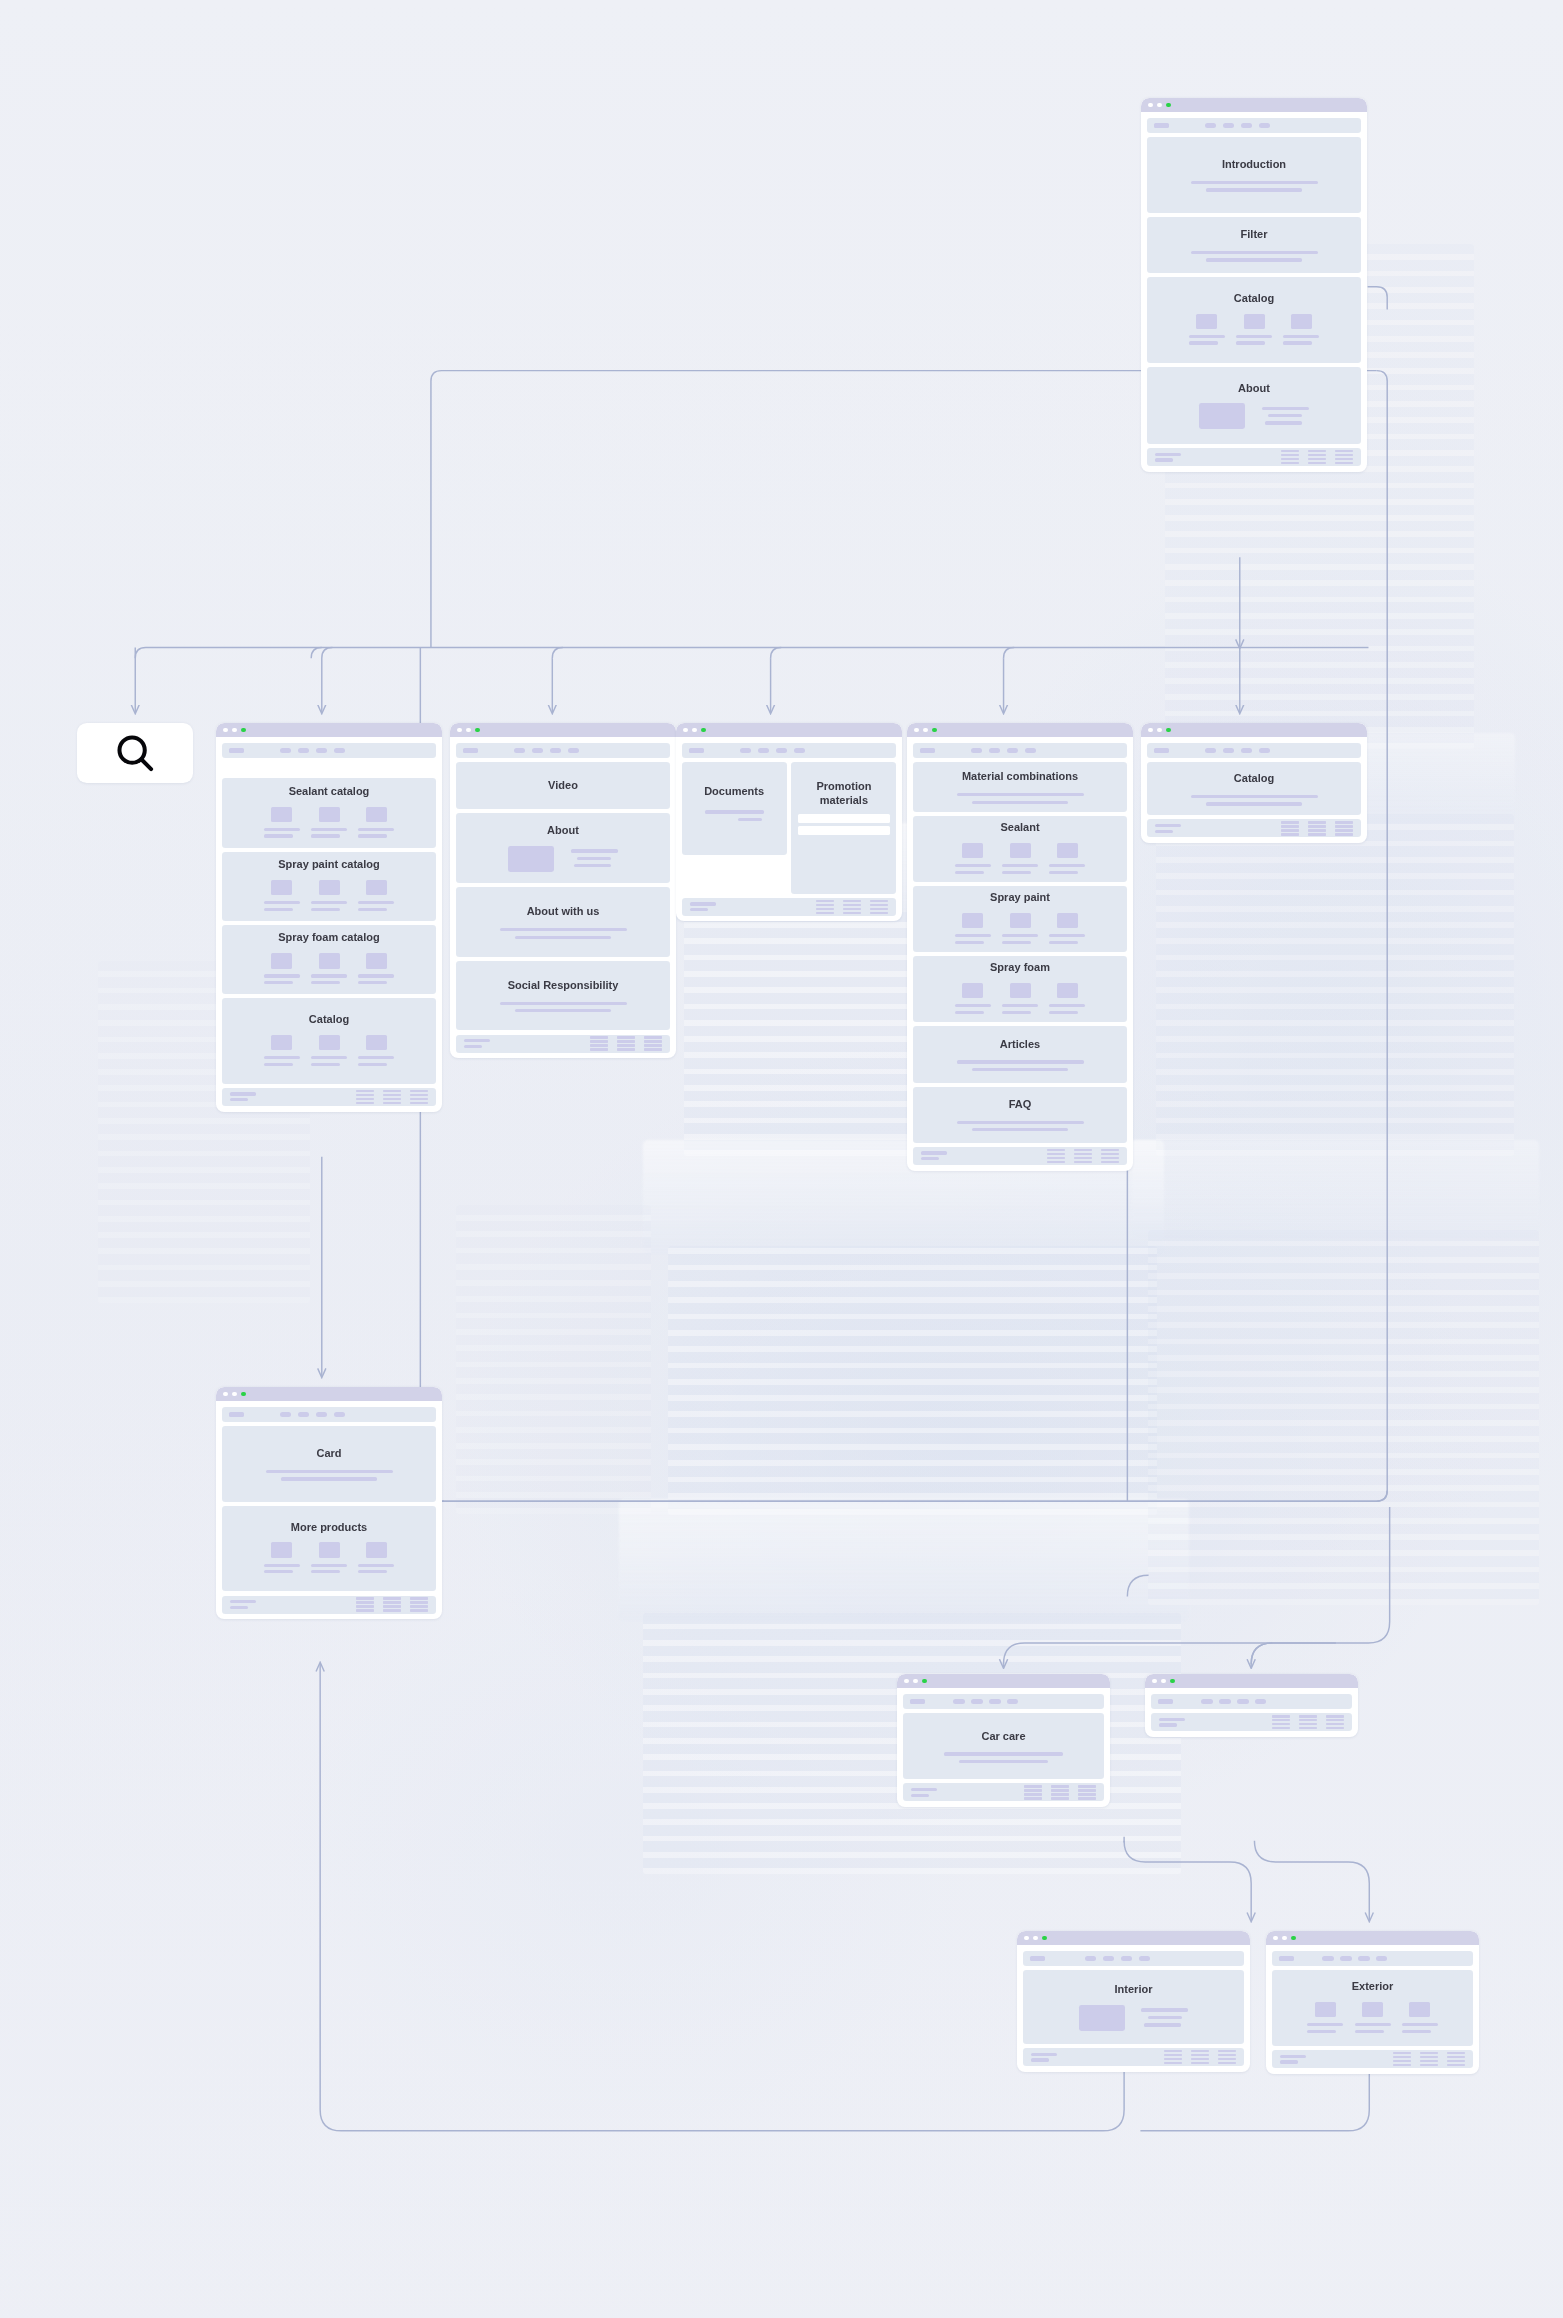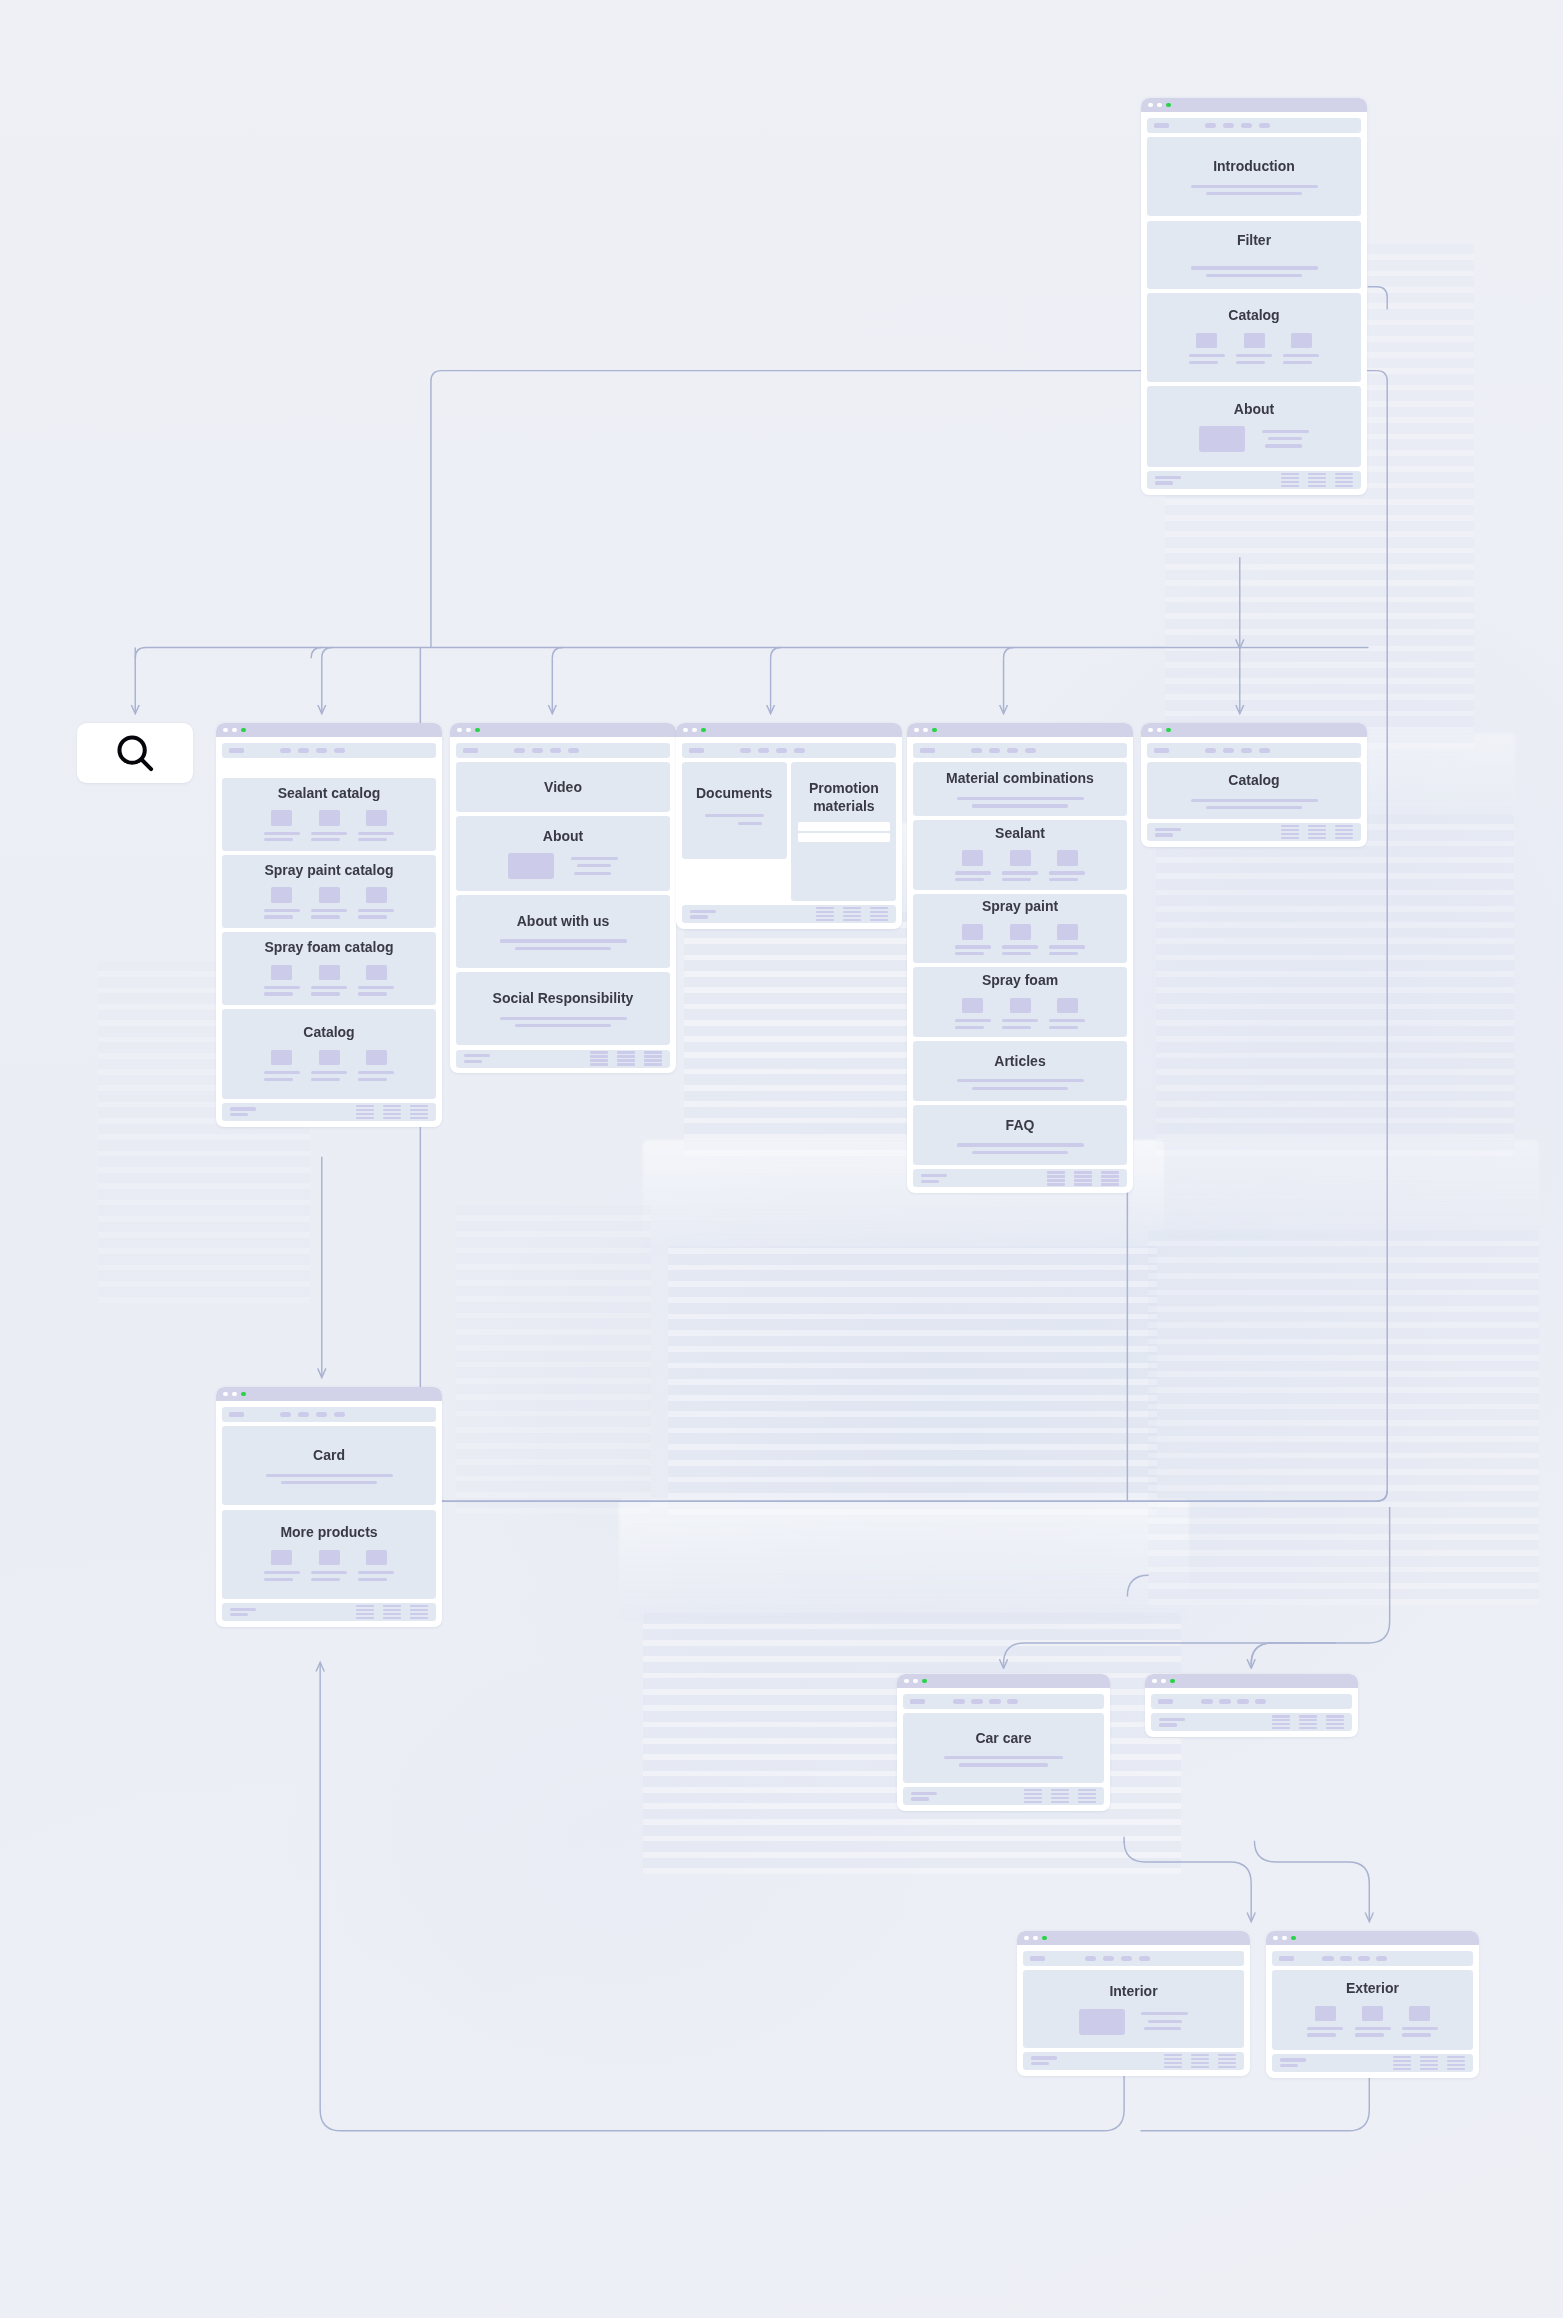--- a/index.html
+++ b/index.html
@@ -79,21 +79,21 @@
 
   .section {
     background:#e2e8f1;
     border-radius:3.3px;
     margin-bottom:4.1px;
     padding:11.4px 8.1px;
     display:flex; flex-direction:column; align-items:center;
     position:relative;
   }
   .sec-title {
-    font-size:14px; font-weight:bold; color:#3a3a44;
+    font-size:11px; font-weight:bold; color:#3a3a44;
     text-align:center; line-height:1.25;
   }
   .lines { margin-top:9px; display:flex; flex-direction:column; align-items:center; gap:4.1px; width:100%; }
   .ln { height:3.3px; border-radius:1.6px; background:#ccccea; }
   .ln.w1 { width:64%; }
   .ln.w2 { width:48%; }
 
   
   .tiles { margin-top:8.1px; display:flex; gap:11.4px; justify-content:center; width:100%; }
   .tile { display:flex; flex-direction:column; align-items:flex-start; }
@@ -230,21 +230,21 @@
         </div>
       </div>
       <div class="body" style="padding-top:0;">
         <div class="section" style="padding:21px 8.1px 21px;">
         <div class="sec-title">Introduction</div>
         <div class="lines">
       <i class="ln w1"></i>
             <i class="ln w2"></i>
           </div>
       </div>
-        <div class="section" style="padding:11.4px 8.1px 11.4px;gap:8px;">
+        <div class="section" style="padding:11.4px 8.1px 11.4px;">
         <div class="sec-title">Filter</div>
         <div class="lines">
       <i class="ln w1"></i>
             <i class="ln w2"></i>
           </div>
       </div>
         <div class="section" style="padding:14.7px 8.1px 14.7px;">
         <div class="sec-title">Catalog</div>
         <div class="tiles">
       <div class="tile">

